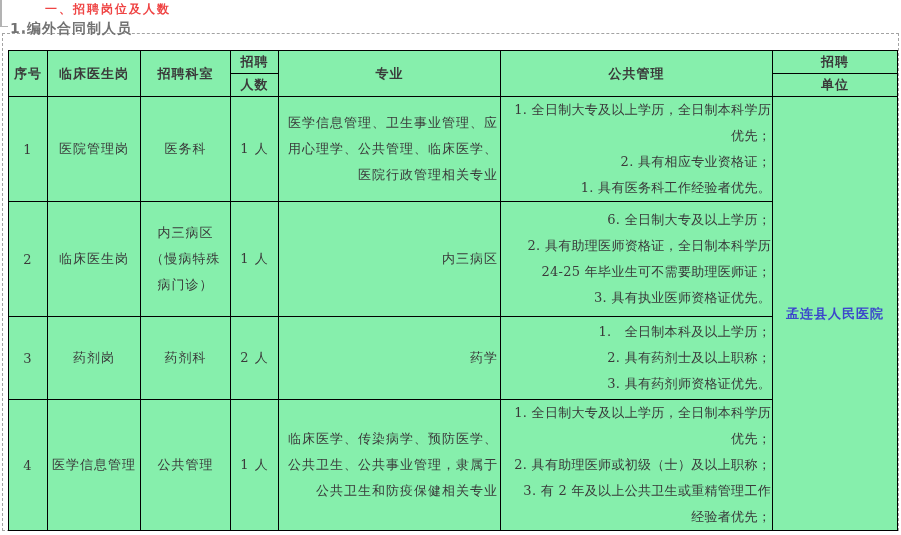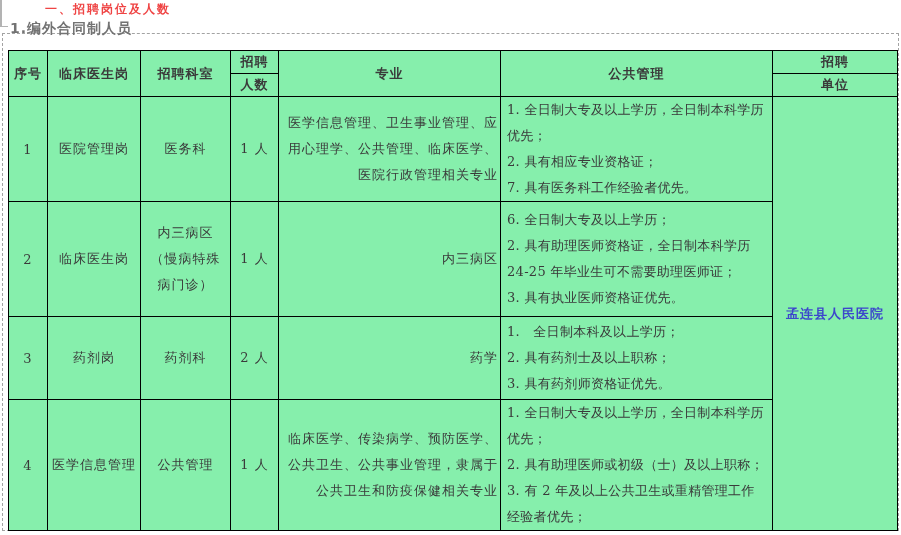--- a/index.html
+++ b/index.html
@@ -44,21 +44,21 @@
   .recruit th{font-weight:700;}
   .recruit thead tr{height:23px;}
   .recruit tbody tr.row-0{height:105px;}
   .recruit tbody tr.row-1{height:115px;}
   .recruit tbody tr.row-2{height:83px;}
   .recruit tbody tr.row-3{height:128px;}
   .pre{white-space:pre-line;}
   td.major-cell{line-height:26px;letter-spacing:1px;text-align:right;}
   td.dept-cell{line-height:26px;}
   td.cond-cell{
-    text-align:left;padding-left:6px;padding-right:1px;
+    text-align:right;padding-left:6px;padding-right:1px;
     letter-spacing:0.3px;
   }
   td.cond-cell .cond-item{line-height:26px;}
   td.unit-cell{
     color:#3c46cc;letter-spacing:1px;cursor:pointer;font-weight:bold;
   }
 </style>
 </head>
 <body>
 
@@ -100,21 +100,21 @@
       <td>医院管理岗</td>
       <td class="dept-cell pre">医务科</td>
       <td>1 人</td>
       <td class="major-cell pre">医学信息管理、卫生事业管理、应
 用心理学、公共管理、临床医学、
 医院行政管理相关专业</td>
       <td class="cond-cell">
         <div class="cond-item pre">1. 全日制大专及以上学历，全日制本科学历
 优先；</div>
         <div class="cond-item pre">2. 具有相应专业资格证；</div>
-        <div class="cond-item pre">7. 具有医务科工作经验者优先。</div>
+        <div class="cond-item pre">1. 具有医务科工作经验者优先。</div>
       </td>
       <td class="unit-cell" rowspan="4">孟连县人民医院</td>
     </tr>
     <tr class="row-1">
       <td>2</td>
       <td>临床医生岗</td>
       <td class="dept-cell pre">内三病区
 （慢病特殊
 病门诊）</td>
       <td>1 人</td>

